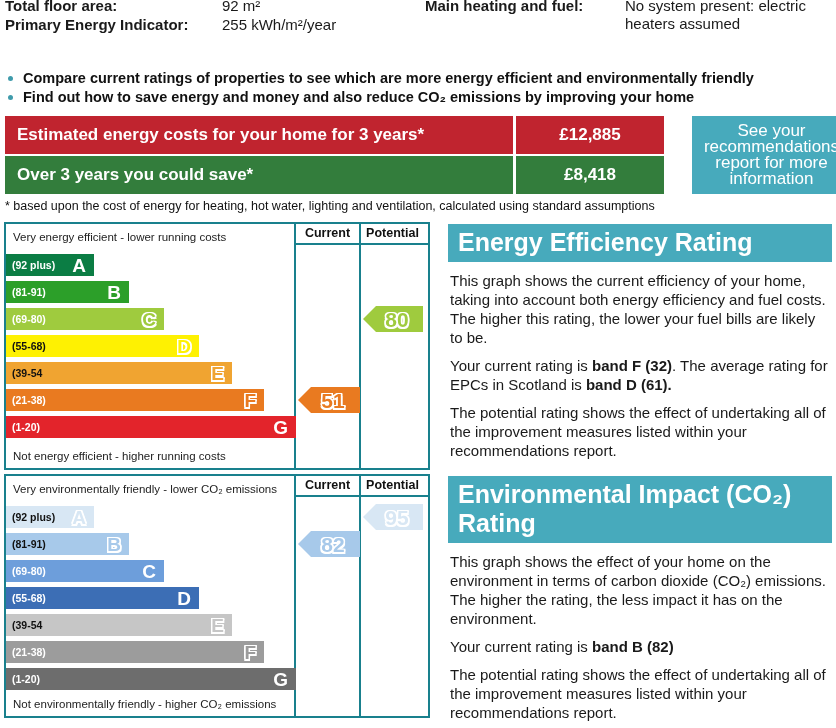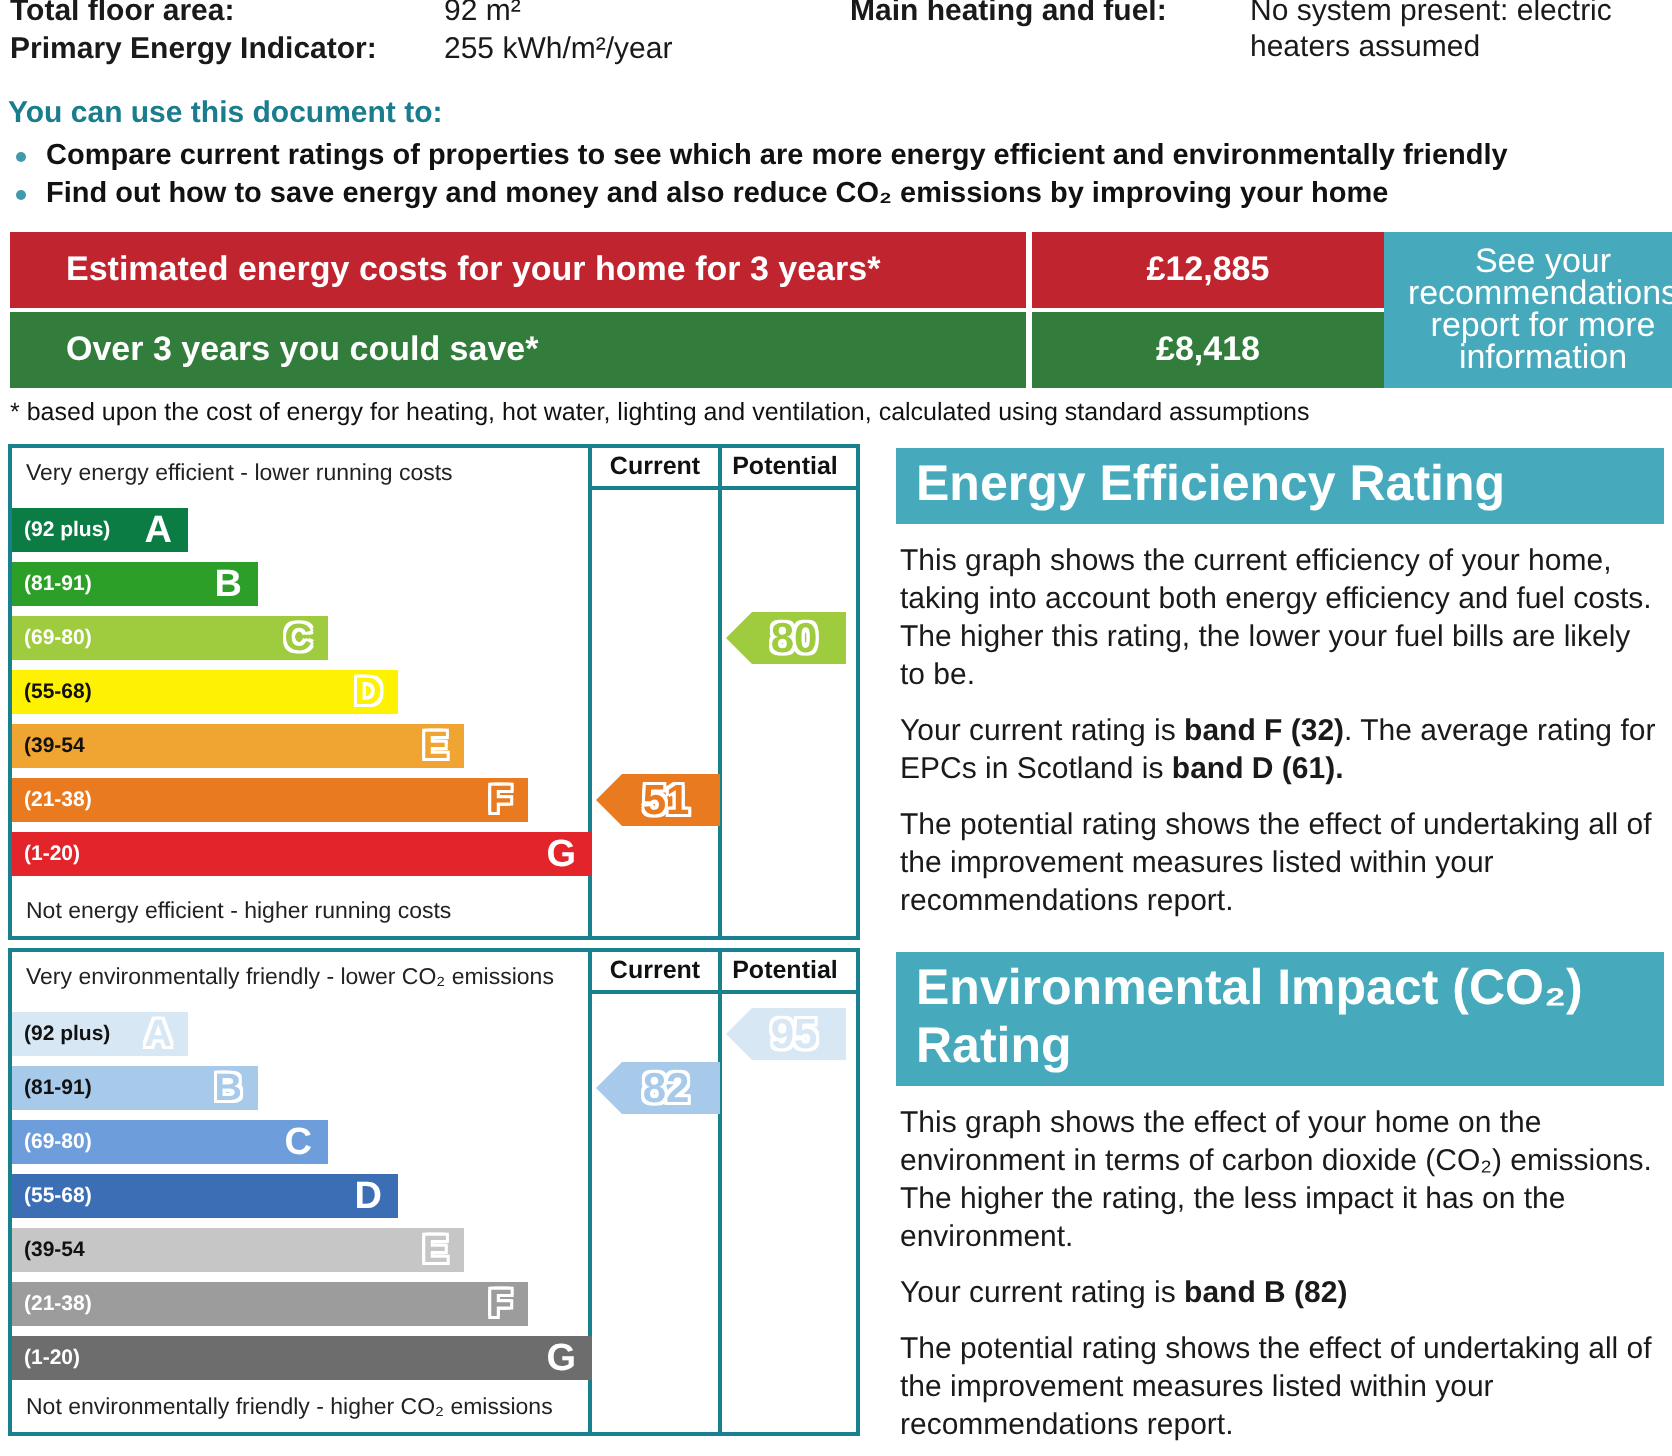--- a/index.html
+++ b/index.html
@@ -11,22 +11,22 @@
   .hdr-value{position:absolute;font-size:15px;line-height:18px;}
 
   
   .usage-heading{position:absolute;left:4px;top:48px;font-size:15px;font-weight:bold;}
   .bullet-row{position:absolute;left:8px;display:flex;align-items:flex-start;}
   .bullet-dot{width:5px;height:5px;border-radius:50%;margin:6px 10px 0 0;flex:none;}
   .bullet-text{font-size:14.5px;font-weight:bold;color:#111;}
 
   
   .cost-label-cell{position:absolute;left:5px;width:508px;height:38px;display:flex;align-items:center;
-                   padding-left:28px;box-sizing:border-box;color:#fff;font-size:17px;font-weight:bold;}
-  .cost-value-cell{position:absolute;left:516px;width:176px;height:38px;display:flex;align-items:center;
+                   padding-left:12px;box-sizing:border-box;color:#fff;font-size:17px;font-weight:bold;}
+  .cost-value-cell{position:absolute;left:516px;width:148px;height:38px;display:flex;align-items:center;
                    justify-content:center;color:#fff;font-size:17px;font-weight:bold;}
   .reco-box{position:absolute;left:692px;top:116px;width:159px;height:78px;display:flex;align-items:center;
             justify-content:center;text-align:center;color:#fff;font-size:17px;line-height:16px;padding:0 8px;box-sizing:border-box;}
   .footnote{position:absolute;left:5px;top:199px;font-size:12.5px;color:#111;}
 
   
   .chart-box{position:absolute;left:4px;width:422px;border:2px solid #19808d;background:#fff;box-sizing:content-box;}
   .col-line{position:absolute;top:0;bottom:0;width:2px;background:#19808d;}
   .hdr-underline{position:absolute;left:288px;right:0;top:19px;height:2px;background:#19808d;}
   .col-header{position:absolute;top:2px;text-align:center;font-size:12.5px;font-weight:bold;color:#111;}
@@ -59,21 +59,20 @@
 
 <div class="page">
 
   <div class="hdr-label" style="left:5px;top:-3px">Total floor area:</div>
   <div class="hdr-value" style="left:222px;top:-3px">92 m²</div>
   <div class="hdr-label" style="left:5px;top:16px">Primary Energy Indicator:</div>
   <div class="hdr-value" style="left:222px;top:16px">255 kWh/m²/year</div>
   <div class="hdr-label" style="left:425px;top:-3px">Main heating and fuel:</div>
   <div class="hdr-value" style="left:625px;top:-3px;width:200px">No system present: electric heaters assumed</div>
 
-  <div class="usage-heading" style="color: rgb(25, 125, 142);">You can use this document to:</div>
   <div class="bullet-row" style="top:70px;width:820px">
     <span class="bullet-dot" style="background-color: rgb(63, 155, 171);"></span>
     <span class="bullet-text">Compare current ratings of properties to see which are more energy efficient and environmentally friendly</span>
   </div>
   <div class="bullet-row" style="top:89px;width:820px">
     <span class="bullet-dot" style="background-color: rgb(63, 155, 171);"></span>
     <span class="bullet-text">Find out how to save energy and money and also reduce CO₂ emissions by improving your home</span>
   </div>
 
   <div class="cost-label-cell" style="top: 116px; background-color: rgb(192, 36, 47);">Estimated energy costs for your home for 3 years*</div>

